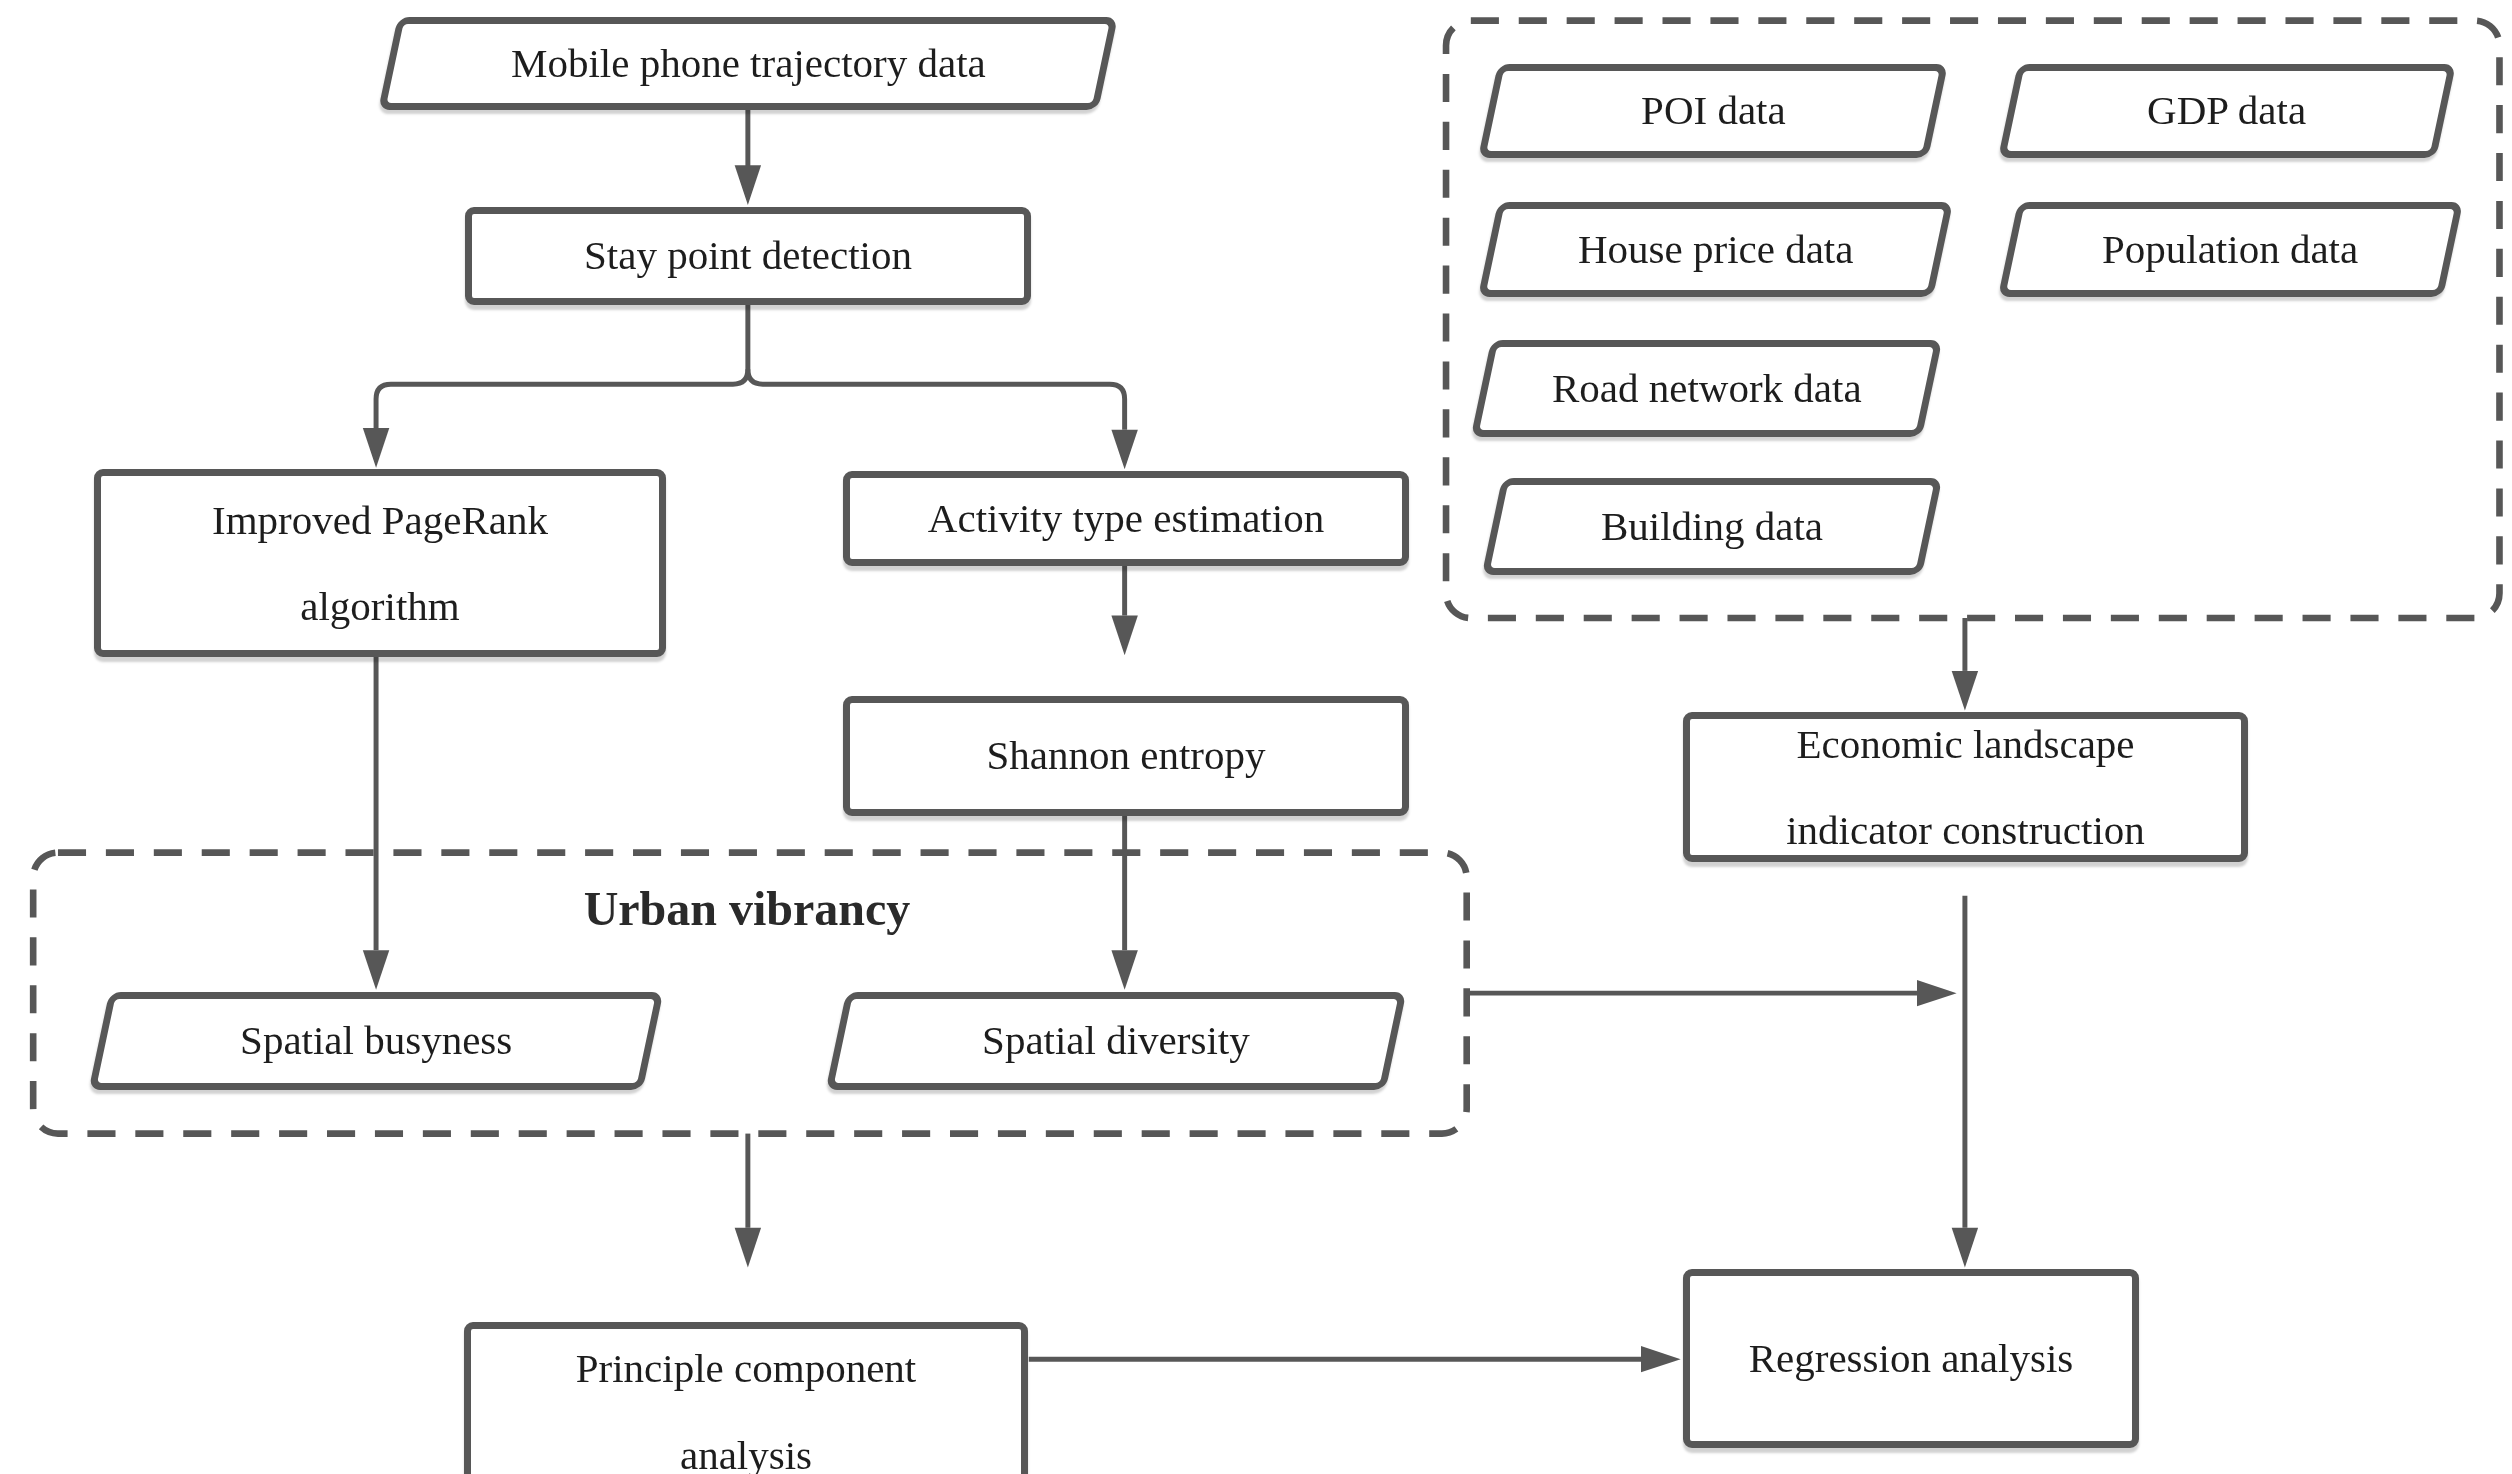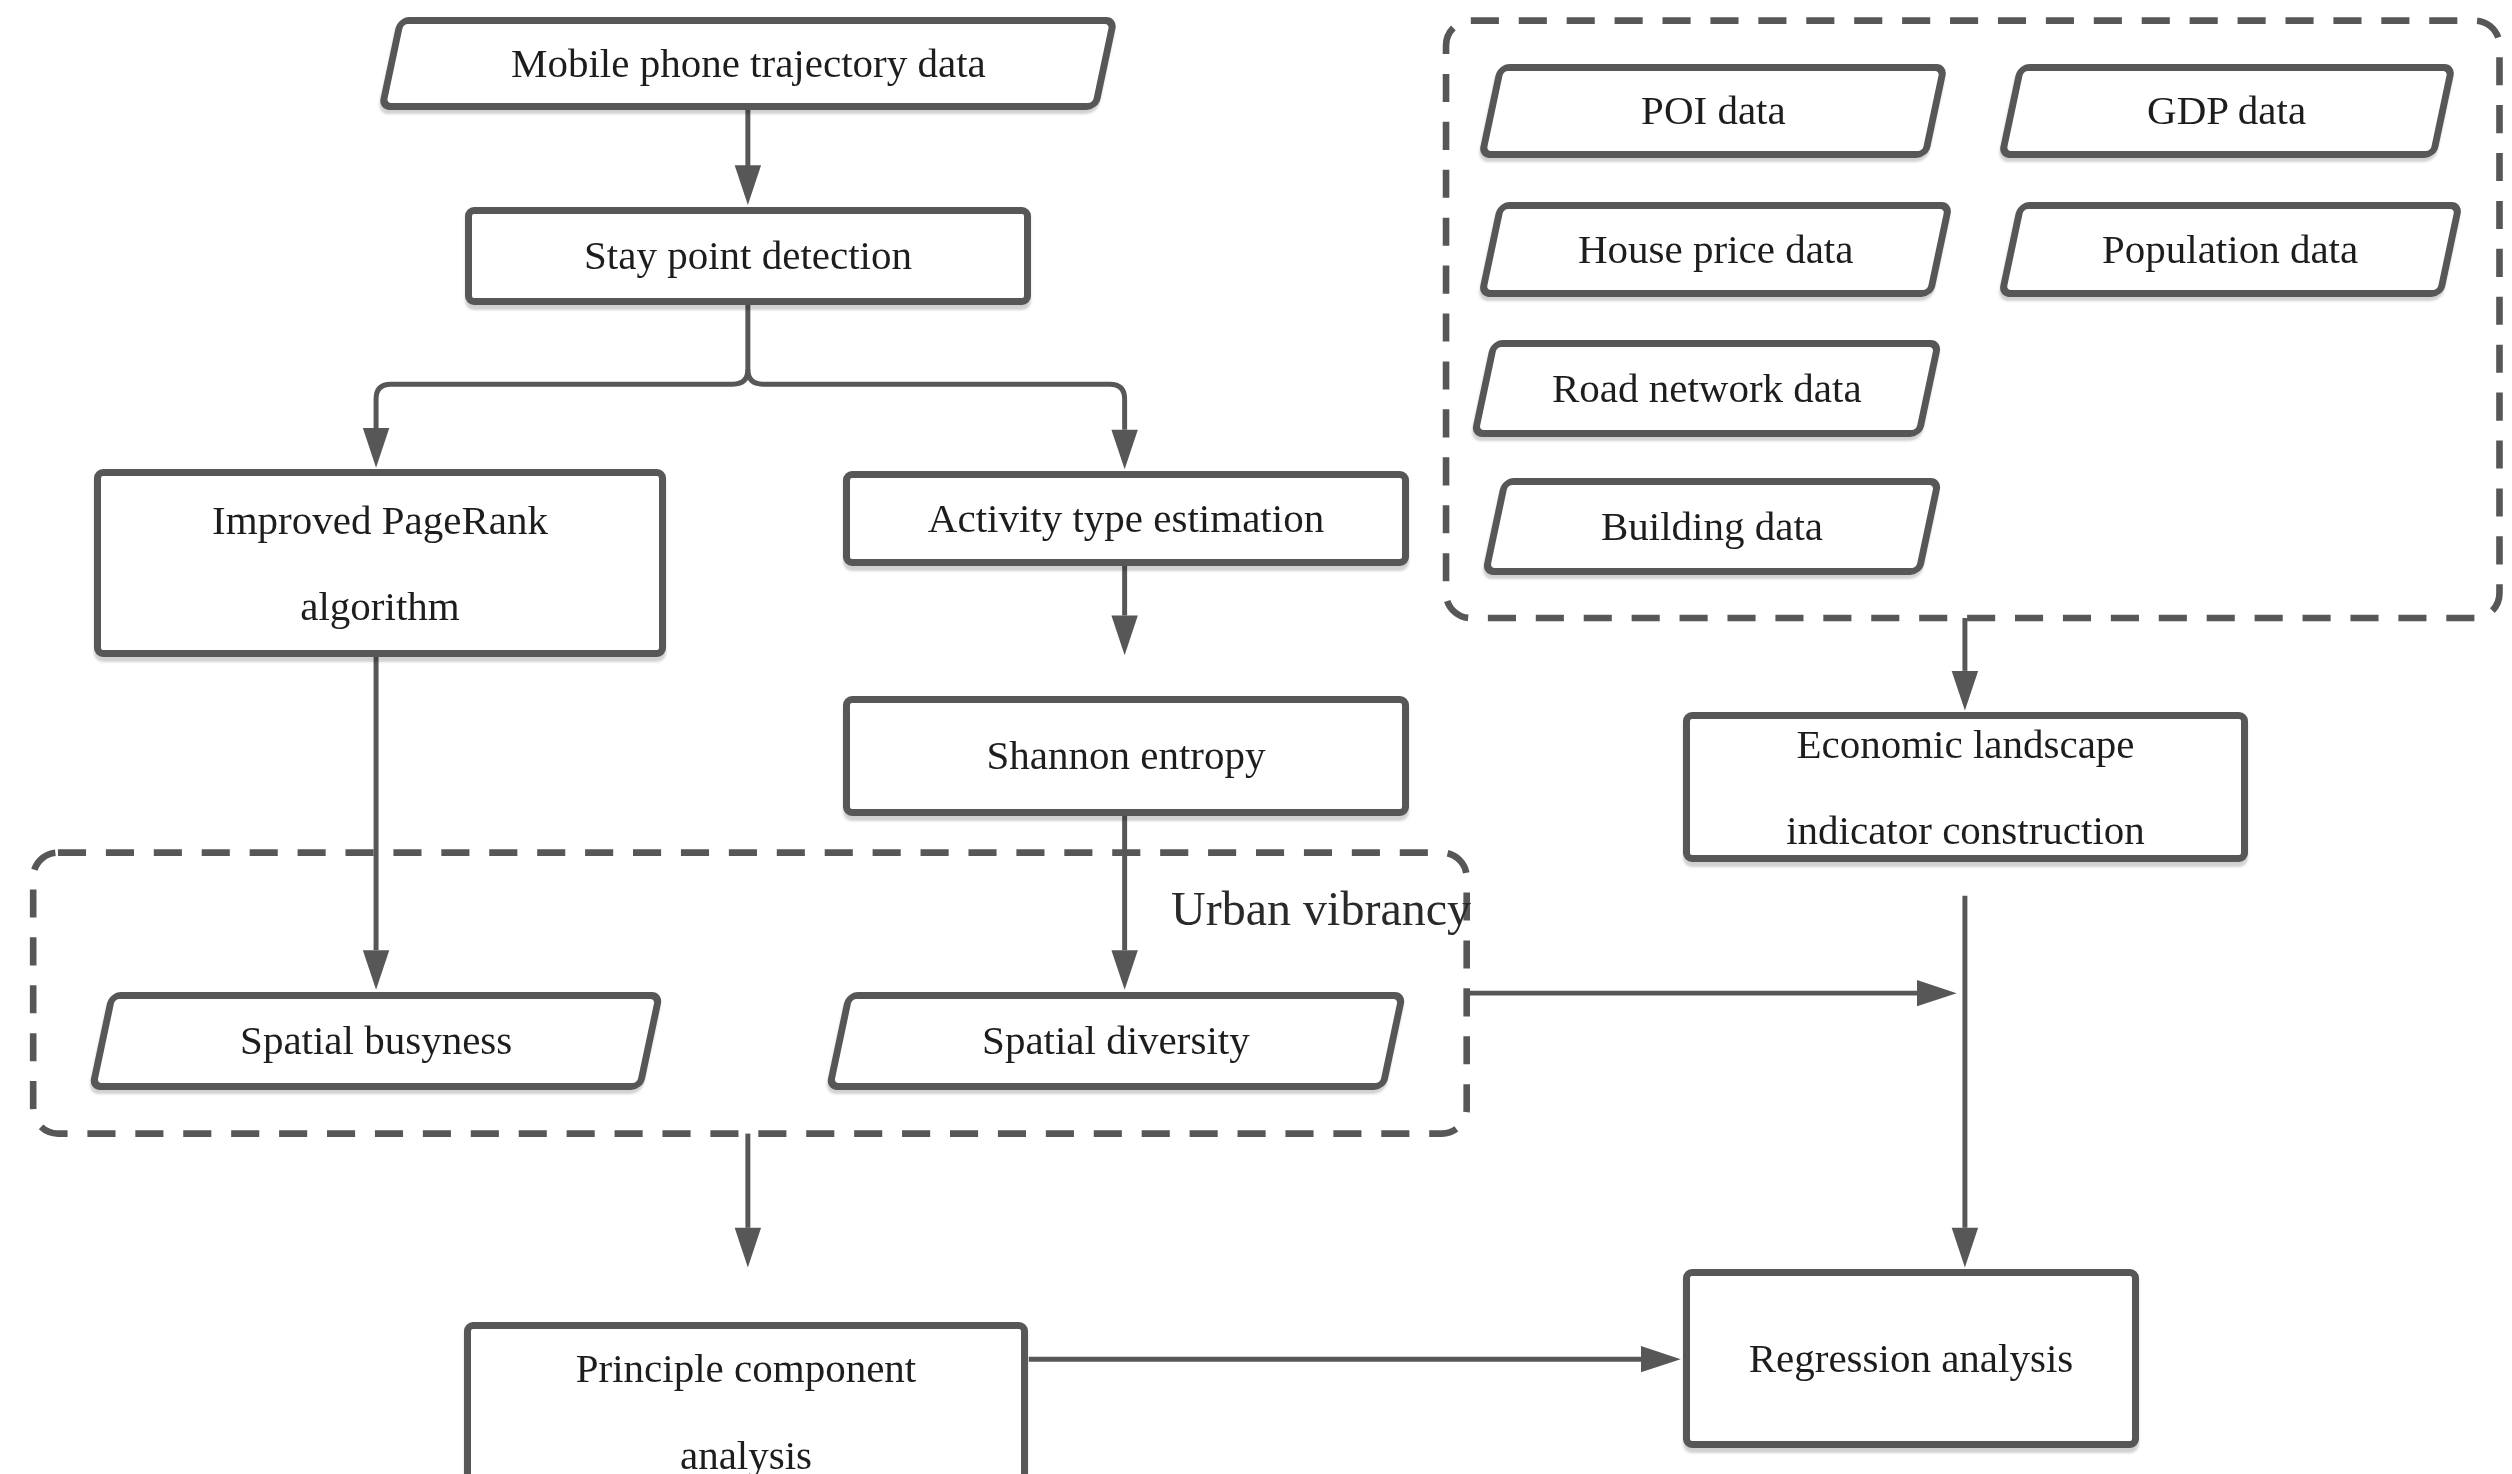--- a/index.html
+++ b/index.html
@@ -15,22 +15,22 @@
     background:#ffffff; border:7.4px solid #575757; border-radius:9px;
     font-size:41px; line-height:1.25;
     box-shadow:0 4.1px 2.5px rgba(0,0,0,0.18);
   }
   .node .lbl { display:block; }
   .one .lbl { white-space:nowrap; }
   .tall .lbl { line-height:2.1; max-width:479px; }
   .para { border-radius:11.6px; transform:skewX(-12deg); }
   .para > .lbl { transform:skewX(12deg); white-space:nowrap; }
   .vib-label {
-    position:absolute; left:37px; top:881px; width:1434px;
-    text-align:right; font-weight:normal; font-size:48px; color:#2a2a2a;
+    position:absolute; left:30px; top:881px; width:1434px;
+    text-align:center; font-weight:bold; font-size:48px; color:#2a2a2a;
   }
 </style>
 </head>
 <body>
 
 <div class="canvas">
 
   <svg class="wires" width="2512" height="1474" viewBox="0 0 3040 1784">
 
     <rect x="40" y="1032" width="1735" height="340" rx="30" fill="none" stroke="#575757" stroke-width="8" stroke-dasharray="34 24"></rect>

